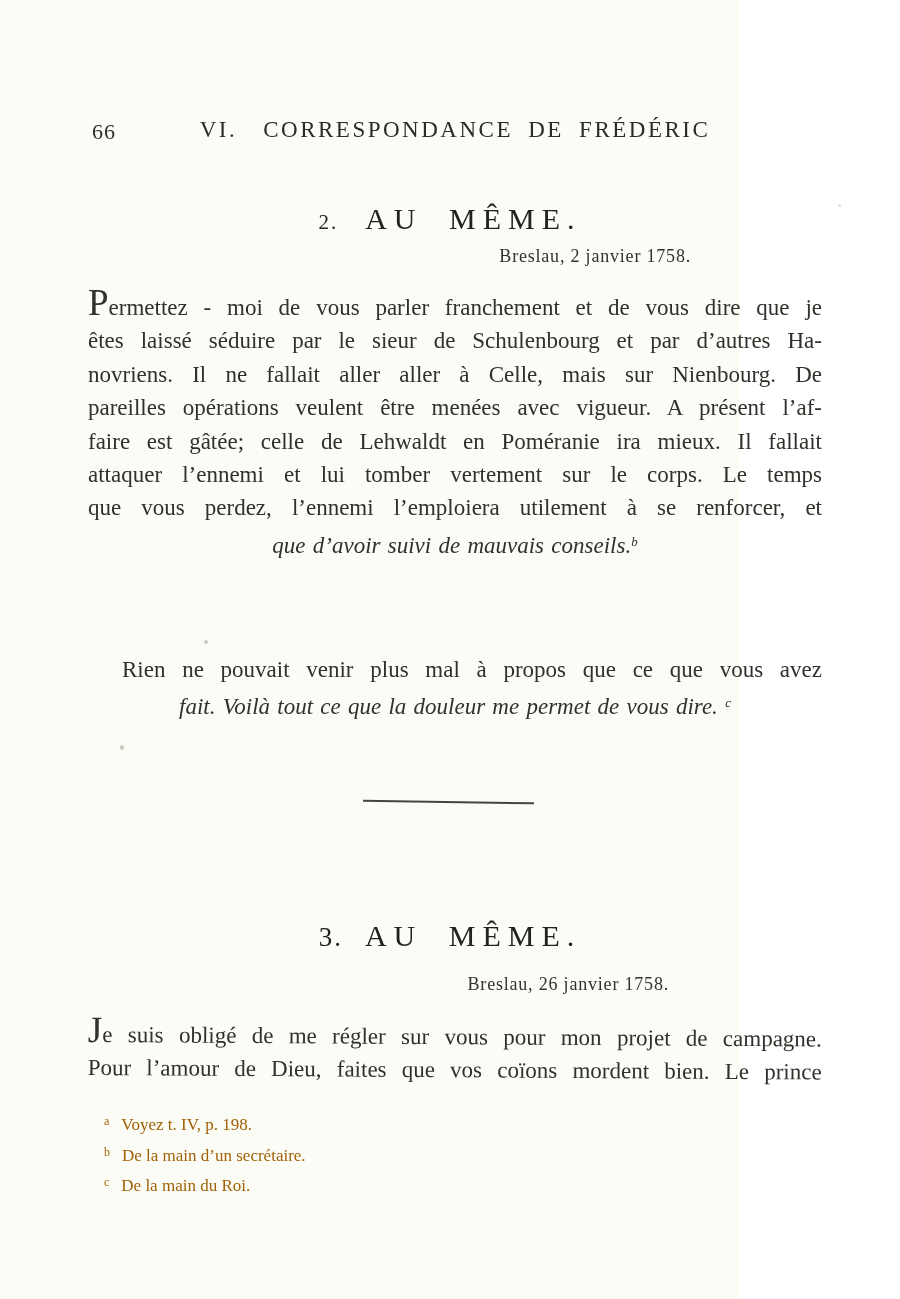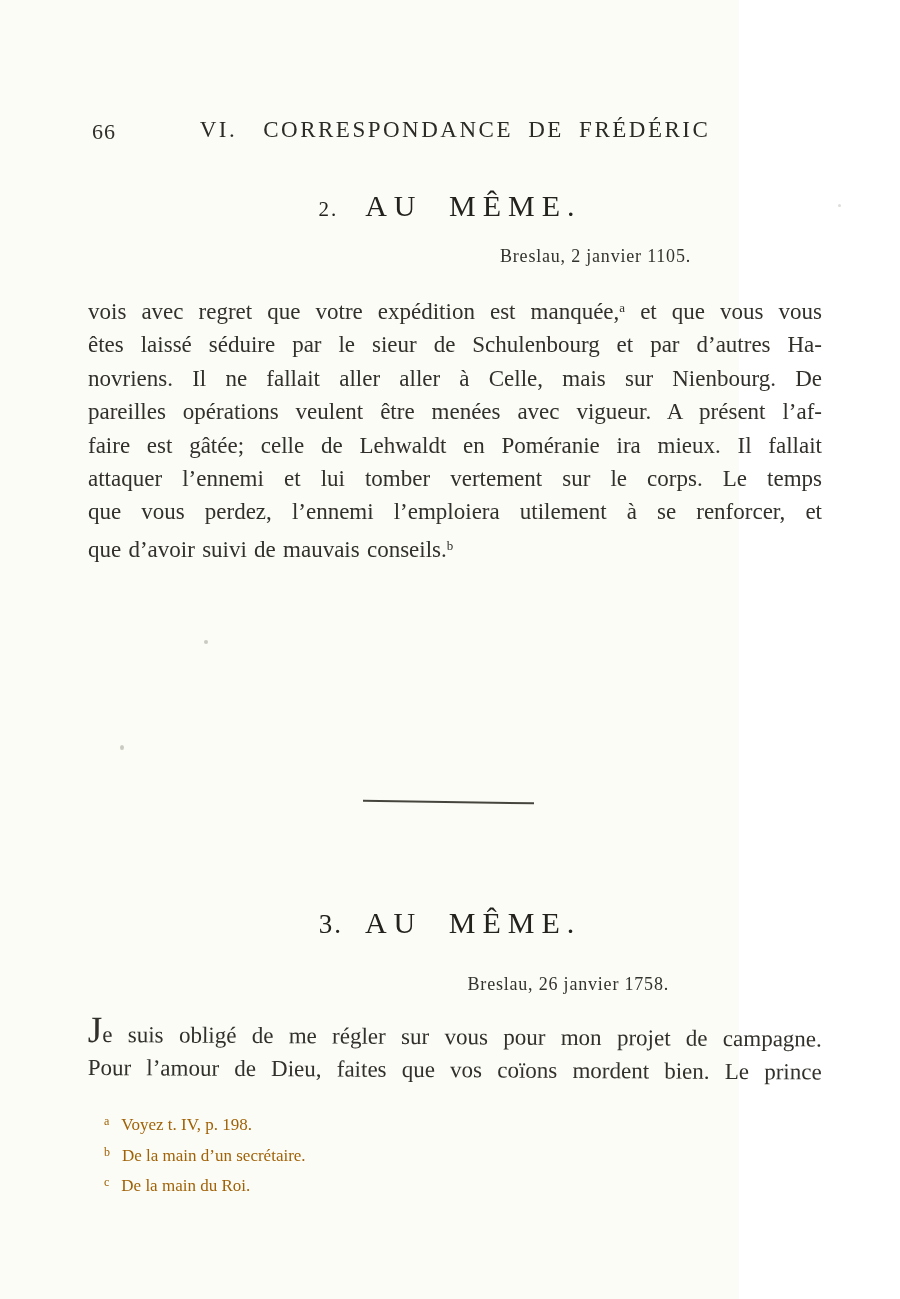--- a/index.html
+++ b/index.html
@@ -13,40 +13,40 @@
     font-family: "Liberation Serif", "DejaVu Serif", serif;
   }
 
   
   .runhead { position: absolute; top: 117px; left: 88px; width: 734px; }
   .pagenum { position: absolute; left: 4px; top: 2px; font-size: 22px; letter-spacing: 1px; }
   .runtitle { text-align: center; font-size: 23px; letter-spacing: 2.5px; word-spacing: 7px; color: #2c2b25; white-space: nowrap; }
   .runprefix { margin-right: 26px; }
 
   
-  .heading { position: absolute; left: 0; width: 900px; text-align: center; color: #23221c; white-space: nowrap; }
+  .heading { position: absolute; left: 0; width: 900px; text-align: center; color: #23221c; white-space: nowrap; margin-top: 13px; }
   .h2 { top: 189px; }
   .h3 { top: 906px; }
   .headnum-sm { font-size: 21px; letter-spacing: 2px; margin-right: 27px; }
   .headnum-lg { font-size: 27px; letter-spacing: 2px; margin-right: 22px; }
   .headtitle { font-size: 30px; letter-spacing: 7px; word-spacing: 12px; }
 
   
   .dateline { position: absolute; font-size: 18px; letter-spacing: 0.8px; color: #33322c; white-space: nowrap; }
   .date1 { top: 246px; right: 48px; }
   .date2 { top: 974px; right: 70px; }
 
   
   .para { position: absolute; left: 88px; width: 734px; font-size: 23px; line-height: 33.4px; word-spacing: 1.5px; }
   .p1 { top: 291px; }
   .p2 { top: 653px; }
   .p3 { top: 1018px; transform: rotate(0.35deg); transform-origin: left top; }
   .bodyline { min-height: 33.4px; }
   .jline { text-align: justify; text-align-last: justify; }
-  .natline { text-align: left; }
+  .natline { text-align: center; font-style: italic; }
   .indent { text-indent: 34px; }
   .initcap { font-size: 37px; line-height: 0; }
   .fnref { font-size: 13px; vertical-align: 7px; letter-spacing: 0; }
 
   
   .divider { position: absolute; top: 801px; left: 363px; width: 171px; height: 2px; background: #46453d; transform: rotate(0.85deg); }
 
   
   .footnotes { position: absolute; left: 104px; top: 1108px; font-size: 17px; line-height: 26.5px; color: #a16207; }
   .fnmark { font-size: 12px; vertical-align: 5px; margin-right: 12px; }
@@ -66,34 +66,36 @@
     <span class="pagenum">66</span>
     <div class="runtitle">
       <span class="runprefix">VI.</span><span>CORRESPONDANCE DE FRÉDÉRIC</span>
     </div>
   </div>
 
   <div class="heading h2">
     <span class="headnum-sm">2.</span><span class="headtitle">AU MÊME.</span>
   </div>
 
-  <div class="dateline date1">Breslau, 2 janvier 1105.</div>
+  <div class="dateline date1">Breslau, 2 janvier 1758.</div>
 
   <div class="para p1">
-      <div class="bodyline jline">vois avec regret que votre expédition est manquée,<sup class="fnref">a</sup> et que vous vous</div>
+      <div class="bodyline jline"><span class="initcap">P</span>ermettez - moi de vous parler franchement et de vous dire que je</div>
       <div class="bodyline jline">êtes laissé séduire par le sieur de Schulenbourg et par d’autres Ha-</div>
       <div class="bodyline jline">novriens. Il ne fallait aller aller à Celle, mais sur Nienbourg. De</div>
       <div class="bodyline jline">pareilles opérations veulent être menées avec vigueur. A présent l’af-</div>
       <div class="bodyline jline">faire est gâtée; celle de Lehwaldt en Poméranie ira mieux. Il fallait</div>
       <div class="bodyline jline">attaquer l’ennemi et lui tomber vertement sur le corps. Le temps</div>
       <div class="bodyline jline">que vous perdez, l’ennemi l’emploiera utilement à se renforcer, et</div>
       <div class="bodyline natline">que d’avoir suivi de mauvais conseils.<sup class="fnref">b</sup></div>
     </div>
 
   <div class="para p2">
+      <div class="bodyline jline indent">Rien ne pouvait venir plus mal à propos que ce que vous avez</div>
+      <div class="bodyline natline">fait. Voilà tout ce que la douleur me permet de vous dire. <sup class="fnref">c</sup></div>
     </div>
 
   <div class="divider"></div>
 
   <div class="heading h3">
     <span class="headnum-lg">3.</span><span class="headtitle">AU MÊME.</span>
   </div>
 
   <div class="dateline date2">Breslau, 26 janvier 1758.</div>
 

